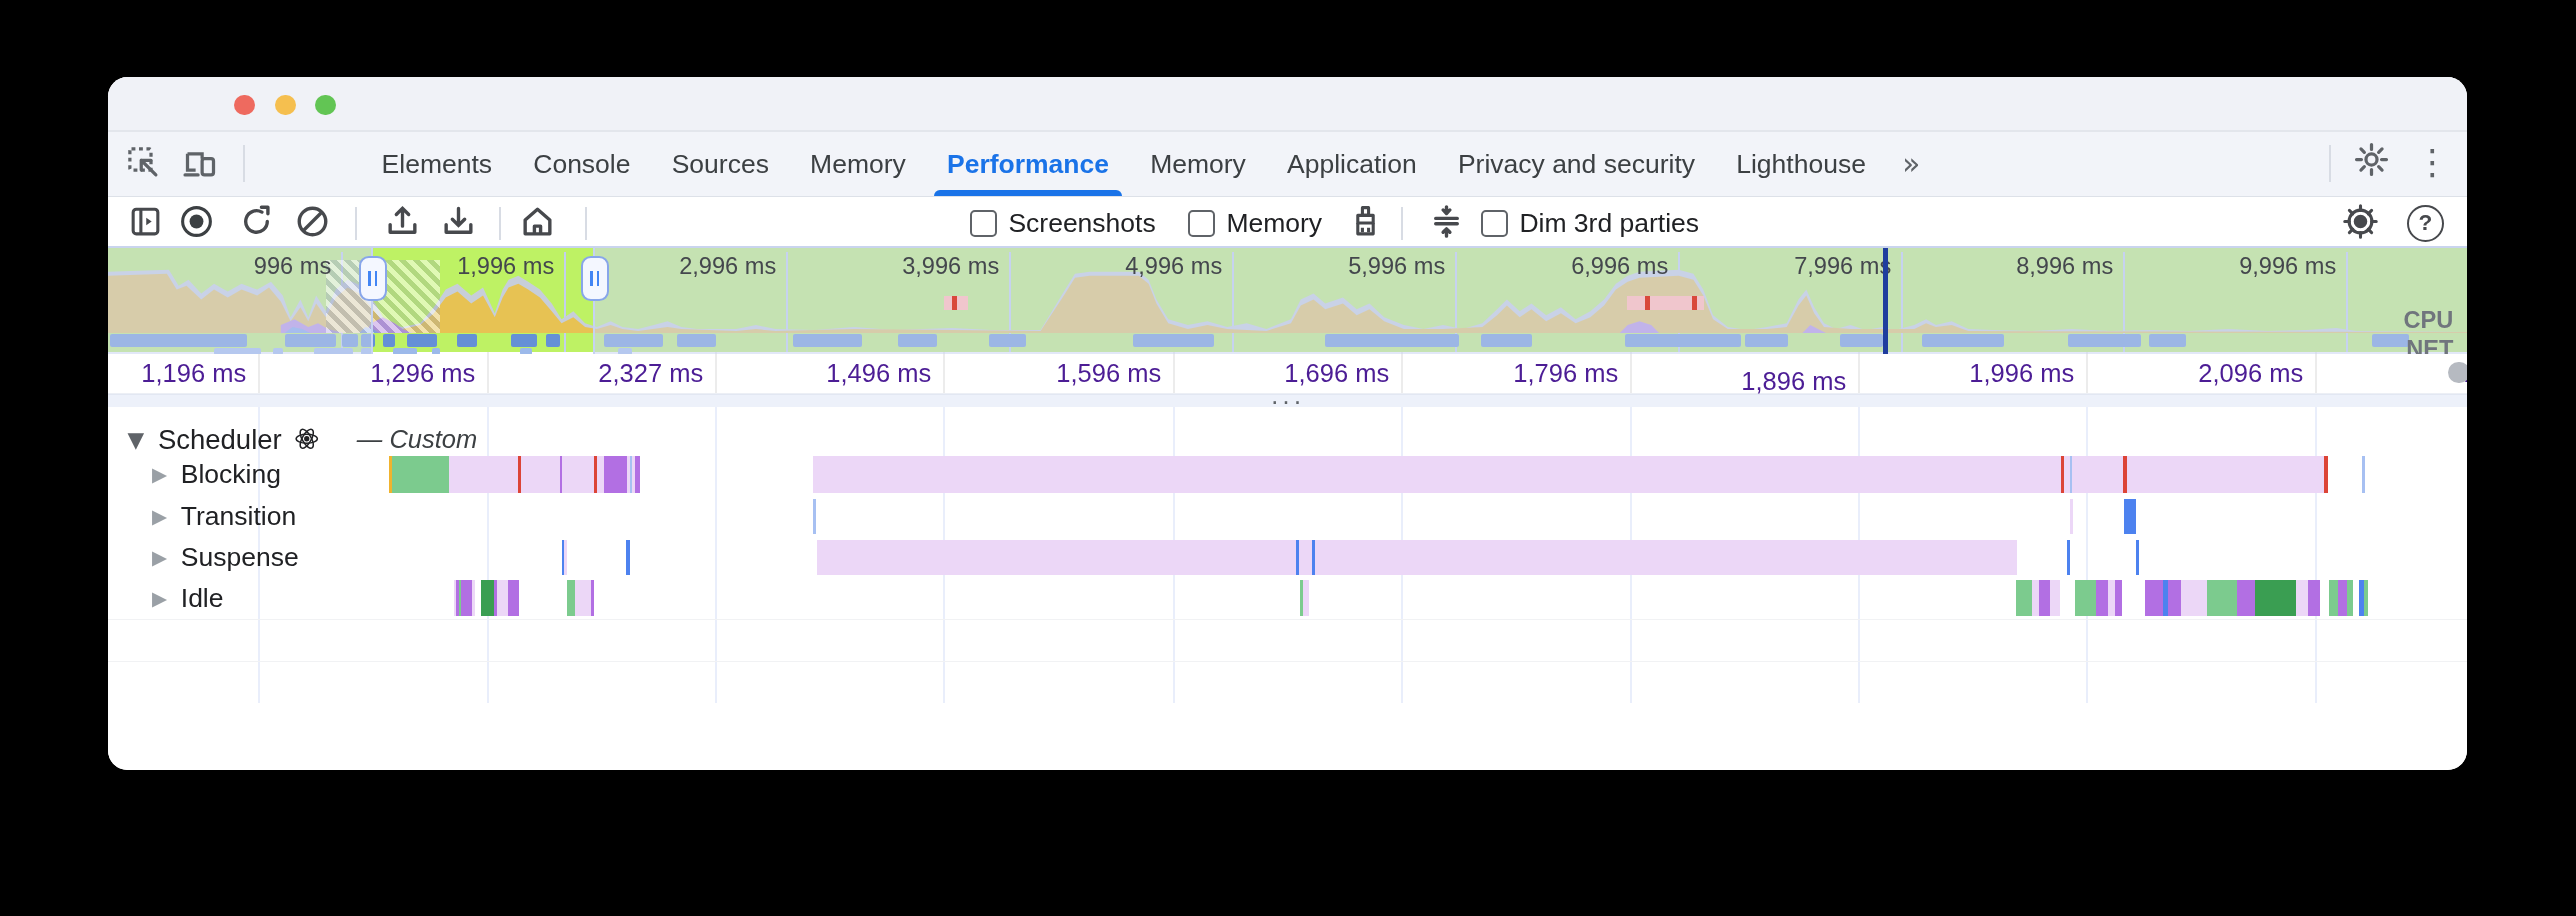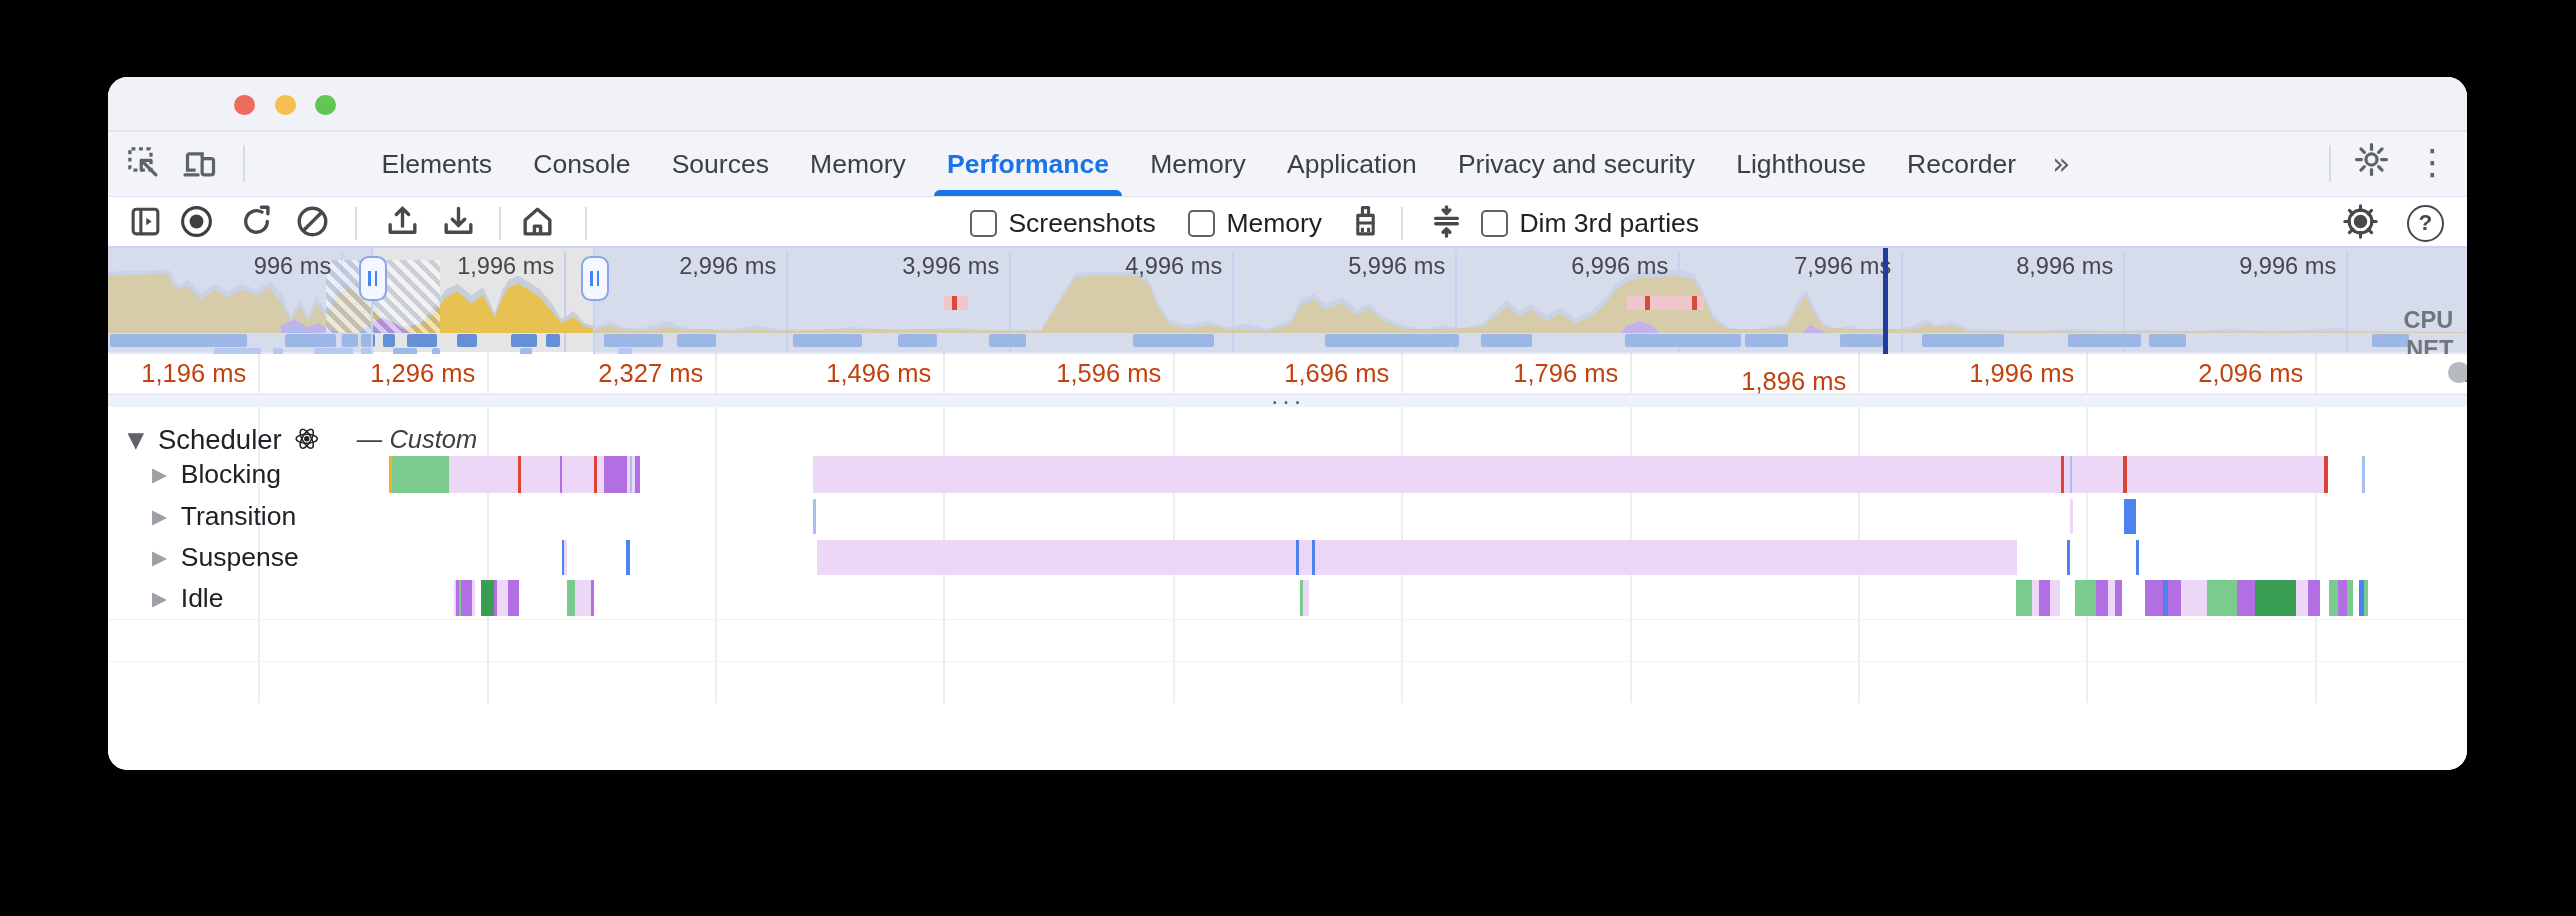--- a/index.html
+++ b/index.html
@@ -22,42 +22,42 @@
   .glyph{font-family:"DejaVu Sans",sans-serif;}
   
   #toolbar{position:absolute;left:0;top:120px;width:100%;height:52px;background:#fff;}
   .tool{position:absolute;top:5.9px;width:37px;height:37px;color:#47494d;}
   .tool svg{width:100%;height:100%;}
   .check{position:absolute;top:10.8px;display:flex;align-items:center;gap:11.8px;font-size:26.5px;color:#202124;}
   .box{width:22.6px;height:22.6px;border:2.5px solid #5f6368;border-radius:4.9px;background:#fff;}
   .helpc{position:absolute;top:7.9px;width:33px;height:33px;border:2.9px solid #47494d;border-radius:50%;
      display:flex;align-items:center;justify-content:center;font-size:22.6px;font-weight:bold;color:#47494d;}
   
-  #overview{position:absolute;left:0;top:169px;width:100%;height:106px;background:#e5e5e5;border-top:2px solid #c9d4ee;overflow:hidden;}
+  #overview{position:absolute;left:0;top:169px;width:100%;height:106px;background:#bef264;border-top:2px solid #c9d4ee;overflow:hidden;}
   .ov-tick{position:absolute;top:3.9px;bottom:0;width:2px;background:#c2cfee;}
   .ov-label{position:absolute;top:4.9px;font-size:23.6px;color:#44474d;transform:translateX(-100%);padding-right:9.8px;white-space:nowrap;z-index:6;}
   #cpu-svg{position:absolute;left:0;top:11.8px;z-index:1;}
   #net-band{position:absolute;left:0;top:86px;width:100%;height:19.6px;z-index:1;}
   .net-seg{position:absolute;top:0;height:12.8px;background:#6590d6;border-radius:2px;}
   .net-sub{position:absolute;top:13.7px;height:6.9px;background:#9cb9ea;border-radius:2px;}
   .dimL,.dimR{position:absolute;top:0;bottom:0;background:rgba(203,214,243,.55);z-index:3;}
   #hatch{position:absolute;top:11.8px;height:73px;z-index:4;opacity:.8;
      background:repeating-linear-gradient(45deg,rgba(255,255,255,.65) 0 4.9px,rgba(150,160,185,.40) 4.9px 9.8px);}
   .sel-edge{position:absolute;top:0;bottom:0;width:2px;background:#c6d3f2;z-index:5;}
   .handle{position:absolute;top:7.9px;width:23.6px;height:41px;background:#f4f7ff;border:2.5px solid #88a6ea;border-radius:9.8px;
      z-index:7;display:flex;align-items:center;justify-content:center;gap:3.9px;}
   .handle i{display:block;width:2.5px;height:15.7px;background:#4285f4;}
   .pink-mark{position:absolute;top:48px;height:13.7px;background:#f0c6cd;z-index:5;}
   .pink-line{position:absolute;top:0;bottom:0;width:4.9px;background:#d9493c;}
   #playhead{position:absolute;top:0;bottom:0;width:4.9px;background:#1f3d9e;z-index:8;}
   .side-label{position:absolute;right:13.7px;font-size:23.6px;font-weight:bold;color:#70757d;z-index:6;}
   
   #ruler{position:absolute;left:0;top:275px;width:100%;height:41px;background:#fff;border-bottom:1px solid #eceff5;}
   .r-tick{position:absolute;top:0;bottom:0;width:2px;background:#ececec;}
-  .r-label{position:absolute;top:6.9px;font-size:25.5px;color:#c2410c;transform:translateX(-100%);padding-right:11.8px;white-space:nowrap;}
+  .r-label{position:absolute;top:6.9px;font-size:25.5px;color:#4c1d95;transform:translateX(-100%);padding-right:11.8px;white-space:nowrap;}
   #scroll-dot{position:absolute;width:21.6px;height:21.6px;border-radius:50%;background:#b6bac1;top:9.8px;}
   
   #dots-row{position:absolute;left:0;top:317px;width:100%;height:12.8px;background:#edf1fa;border-top:1px solid #e2e7f2;
      display:flex;align-items:center;justify-content:center;font-size:25.5px;color:#5f6368;letter-spacing:2.9px;line-height:0;}
   
   #tracks{position:absolute;left:0;top:330px;width:100%;height:296px;background:#fff;border-bottom:2px solid #d5dff2;overflow:hidden;}
   .gline{position:absolute;top:0;bottom:0;width:2px;background:#e9eefb;}
   .hline{position:absolute;left:0;right:0;height:1px;background:#f1f2f4;}
   #track-header{position:absolute;left:19.6px;top:14.7px;display:flex;align-items:center;font-size:27.5px;color:#202124;z-index:2;}
   #track-header .tri{font-size:21.6px;color:#5f6368;margin-right:13.7px;}
@@ -99,21 +99,20 @@
     <div id="tabs">
         <div class="tab">Elements</div>
         <div class="tab">Console</div>
         <div class="tab">Sources</div>
         <div class="tab">Memory</div>
         <div class="tab active">Performance</div>
         <div class="tab">Memory</div>
         <div class="tab">Application</div>
         <div class="tab">Privacy and security</div>
         <div class="tab">Lighthouse</div>
-        <div class="tab">Recorder</div>
         <div class="more-tabs glyph">»</div>
       </div>
     <span class="vdiv" style="left:2221px;top:12.8px;height:37px;"></span>
     <span class="tb-icon glyph" style="left:2244px;top:7.9px;font-size:35px;">
       <svg viewBox="0 0 24 24" fill="none" stroke="currentColor" stroke-width="2">
         <circle cx="12" cy="12" r="3.4"></circle>
         <path d="M12 2.8v3 M12 18.2v3 M2.8 12h3 M18.2 12h3 M5.5 5.5l2.1 2.1 M16.4 16.4l2.1 2.1 M18.5 5.5l-2.1 2.1 M7.6 16.4l-2.1 2.1" stroke-linecap="round"></path>
       </svg>
     </span>
     <span class="tb-icon glyph" style="left:2305px;top:9.8px;font-size:35px;text-align:center;">⋮</span>

